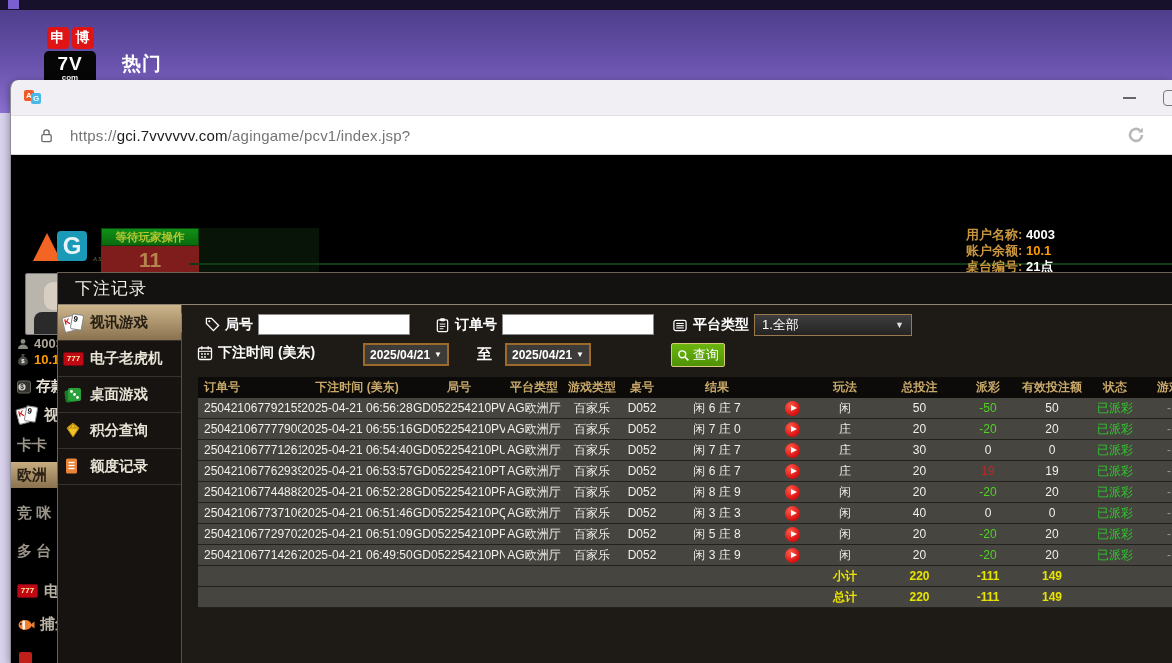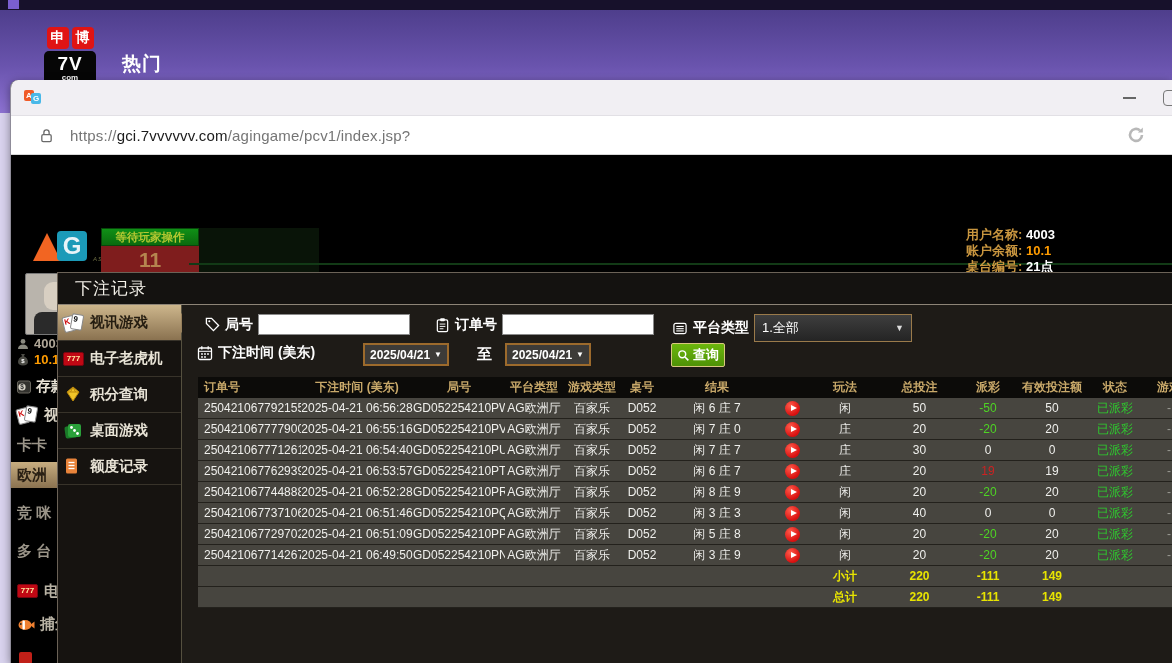--- a/index.html
+++ b/index.html
@@ -93,30 +93,30 @@
     font-size:8px; font-weight:bold; line-height:9px; padding-left:1px; }
   .mc1 { left:0; top:3px; transform:rotate(-14deg); color:#c00; }
   .mc2 { left:8px; top:1px; transform:rotate(10deg); color:#111; }
   .slot777 { position:absolute; left:0; top:3px; width:21px; height:14px; background:#c00814; border:1px solid #7a0410;
     border-radius:2px; color:#ffe8a0; font-size:8px; font-weight:bold; text-align:center; line-height:12px; }
 
   .modal-content { flex:1; position:relative; background:#1e1b17; }
   .form-group { position:absolute; display:flex; align-items:center; gap:5px; }
   .form-label { color:#fff; font-size:14px; font-weight:bold; white-space:nowrap; }
   .txt-input { width:152px; height:21px; background:#fff; border:1px solid #8a8a8a; font-size:12px; padding:0 4px; }
-  .plat-select { width:158px; height:28px; background:linear-gradient(#3e3e3e,#242424); border:1px solid #9a7a4a;
+  .plat-select { width:158px; height:22px; background:linear-gradient(#3e3e3e,#242424); border:1px solid #9a7a4a;
     color:#fff; font-size:13px; display:flex; align-items:center; justify-content:space-between;
     padding:0 7px; cursor:pointer; }
   .plat-select .arr { font-size:9px; color:#ddd; }
   .date-select { width:86px; height:23px; background:#3d3b38; border:2px solid #9c6a2c; color:#fff;
     font-size:12px; font-weight:bold; display:flex; align-items:center; justify-content:center; gap:4px; cursor:pointer; }
   .date-select .arr { font-size:8px; }
   .to-label { color:#fff; font-size:15px; font-weight:bold; }
   .search-btn { width:54px; height:24px; background:linear-gradient(#6cb60d,#4e9206); border:1px solid #d8c87e;
-    border-radius:2px; color:#fff; font-size:13px; font-weight:bold; display:flex; align-items:center;
+    border-radius:2px; color:#fff; font-size:13px; font-weight:normal; display:flex; align-items:center;
     justify-content:center; gap:3px; cursor:pointer; }
 
   
   .table-area { position:absolute; left:16px; top:72px; width:1002px; font-size:12px; }
   .thead { display:flex; height:21px; background:#0c0b09; align-items:center; }
   .th { color:#c9a96a; font-weight:bold; text-align:center; }
   .tr { display:flex; height:21px; background:#47453f; border-bottom:1px solid #23211c; align-items:center; }
   .td { color:#efefec; text-align:center; overflow:hidden; white-space:nowrap; }
   .c0{width:103px; text-align:left; padding-left:6px;} .c1{width:112px;} .c2{width:92px;} .c3{width:58px;}
   .c4{width:58px;} .c5{width:42px;} .c6{width:108px;} .c7{width:42px;} .c8{width:64px;} .c9{width:85px;}
@@ -273,40 +273,40 @@
             <span>视讯游戏</span>
           </div>
           <div class="side-item">
             <span class="icon20">
                 <span class="slot777">777</span>
               </span>
             <span>电子老虎机</span>
           </div>
           <div class="side-item">
             <span class="icon20">
-              <svg width="20" height="18" viewBox="0 0 20 18">
-                  <polygon points="10,2 16,7 10,16 4,7" fill="#f0c428" stroke="#b8860b"></polygon>
-                  <line x1="4" y1="7" x2="16" y2="7" stroke="#b8860b"></line>
-                  <line x1="10" y1="2" x2="7.5" y2="7" stroke="#b8860b"></line>
-                  <line x1="10" y1="2" x2="12.5" y2="7" stroke="#b8860b"></line>
-                </svg>
-            </span>
-            <span>积分查询</span>
-          </div>
-          <div class="side-item">
-            <span class="icon20">
               <svg width="20" height="20" viewBox="0 0 20 20">
                   <rect x="2" y="5" width="12" height="12" rx="2" fill="#1a7a28" transform="rotate(-8 8 11)"></rect>
                   <rect x="5" y="3" width="13" height="13" rx="2" fill="#2aa03a"></rect>
                   <circle cx="8.5" cy="6.5" r="1.4" fill="#fff"></circle>
                   <circle cx="14.5" cy="12.5" r="1.4" fill="#fff"></circle>
                   <circle cx="11.5" cy="9.5" r="1.4" fill="#fff"></circle>
                 </svg>
             </span>
             <span>桌面游戏</span>
+          </div>
+          <div class="side-item">
+            <span class="icon20">
+              <svg width="20" height="18" viewBox="0 0 20 18">
+                  <polygon points="10,2 16,7 10,16 4,7" fill="#f0c428" stroke="#b8860b"></polygon>
+                  <line x1="4" y1="7" x2="16" y2="7" stroke="#b8860b"></line>
+                  <line x1="10" y1="2" x2="7.5" y2="7" stroke="#b8860b"></line>
+                  <line x1="10" y1="2" x2="12.5" y2="7" stroke="#b8860b"></line>
+                </svg>
+            </span>
+            <span>积分查询</span>
           </div>
           <div class="side-item">
             <span class="icon20">
               <svg width="18" height="18" viewBox="0 0 18 18">
                   <rect x="3" y="1.5" width="11" height="15" rx="1.5" fill="#e8833a"></rect>
                   <line x1="5.5" y1="5.5" x2="11.5" y2="5.5" stroke="#fff" stroke-width="1.3"></line>
                   <line x1="5.5" y1="8.5" x2="11.5" y2="8.5" stroke="#fff" stroke-width="1.3"></line>
                   <line x1="5.5" y1="11.5" x2="11.5" y2="11.5" stroke="#fff" stroke-width="1.3"></line>
                 </svg>
             </span>

